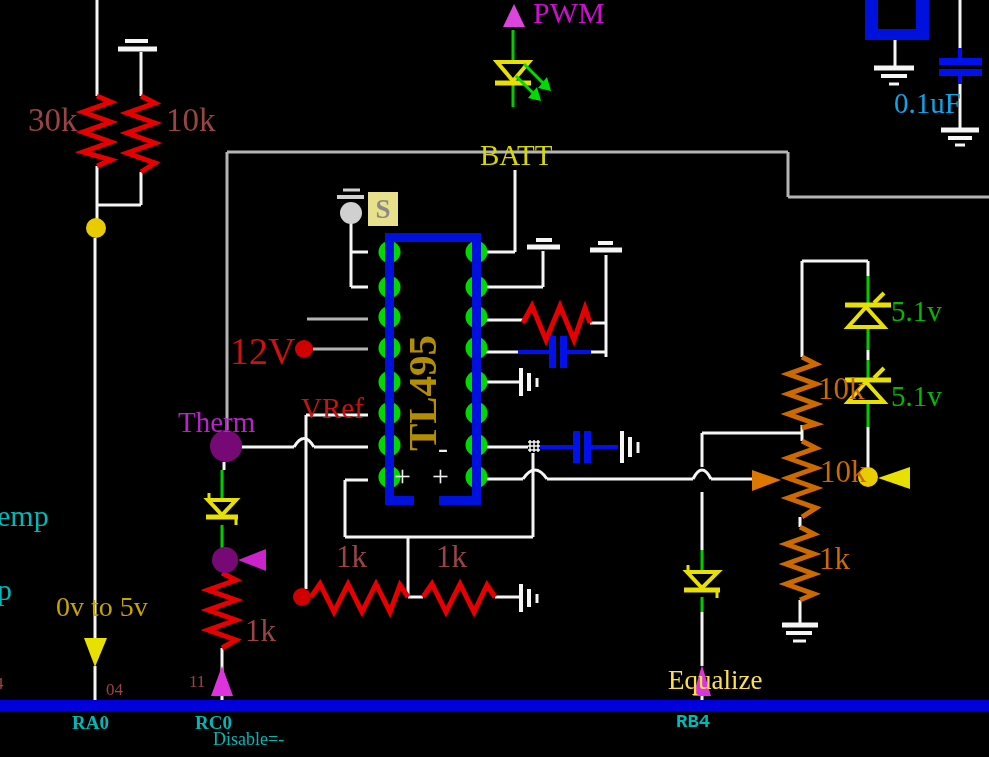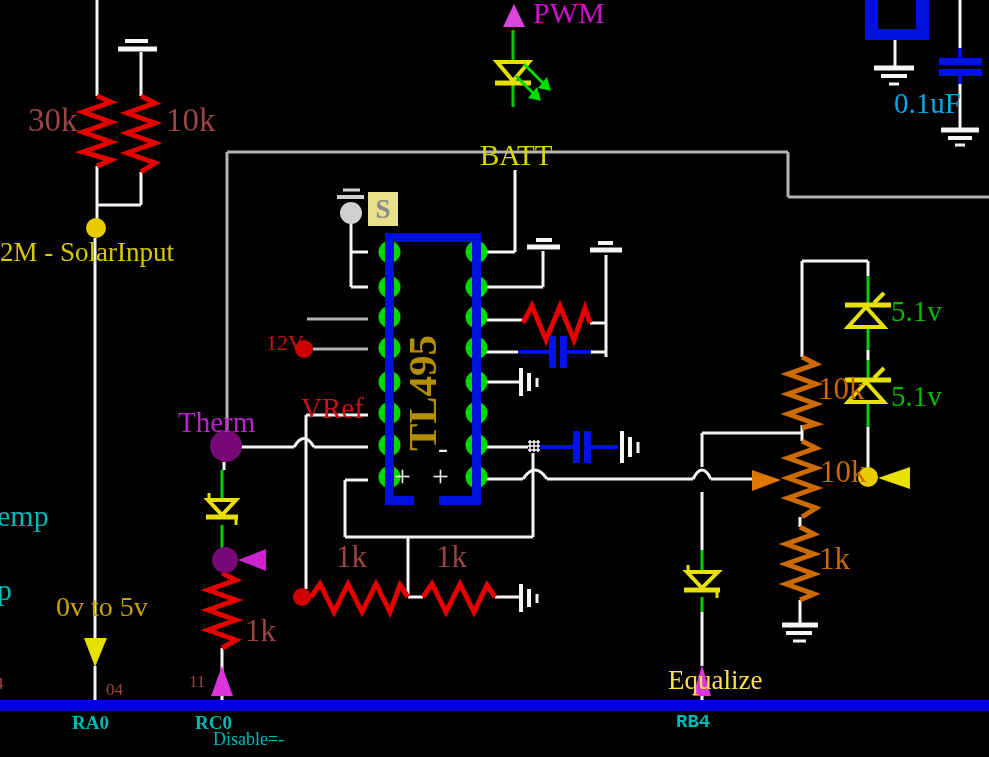--- a/index.html
+++ b/index.html
@@ -229,27 +229,26 @@
       <circle cx="351" cy="213" r="11" fill="#d0d0d0"></circle>
     </g>
 
     <g stroke="#f5f5f5" stroke-width="1.5">
       <path d="M528,442 H540 M528,446 H540 M528,450 H540 M530,440 V452 M534,440 V452 M538,440 V452"></path>
     </g>
 
     <rect x="0" y="700" width="989" height="11" fill="#0000dd"></rect>
   </svg>
 
-  <div class="lbl" style="left:0px;top:239px;font-size:27px;color:#d8c800;">2M - SolarInput</div>
   <div class="lbl" style="left:28px;top:104px;font-size:33px;color:#9a4444;">30k</div>
   <div class="lbl" style="left:166px;top:104px;font-size:33px;color:#9a4444;">10k</div>
   <div class="lbl" style="left:533px;top:-2px;font-size:30px;color:#cc11cc;">PWM</div>
   <div class="lbl" style="left:480px;top:141px;font-size:29px;color:#d8d800;">BATT</div>
   <div class="lbl" style="left:882px;top:89px;font-size:29px;color:#0ea5e9;margin-left:12px;">0.1uF</div>
-  <div class="lbl" style="left:230px;top:332px;font-size:22px;color:#cc1111;padding-left:36px;">12V</div>
+  <div class="lbl" style="left:230px;top:332px;font-size:38px;color:#cc1111;">12V</div>
   <div class="lbl" style="left:301px;top:394px;font-size:29px;color:#cc1111;">VRef</div>
   <div class="lbl" style="left:178px;top:408px;font-size:29px;color:#bb22cc;">Therm</div>
   <div class="sbox">S</div>
   <div class="lbl rot" style="left:359px;top:371px;width:130px;height:44px;font-size:41px;font-weight:bold;color:#b38f00;">TL495</div>
   <div class="lbl" style="left:394px;top:461px;font-size:30px;color:#efefef;">+</div>
   <div class="lbl" style="left:432px;top:461px;font-size:30px;color:#efefef;">+</div>
   <div class="lbl" style="left:438px;top:433px;font-size:30px;color:#efefef;">-</div>
   <div class="lbl" style="left:891px;top:297px;font-size:29px;color:#00bb00;">5.1v</div>
   <div class="lbl" style="left:891px;top:382px;font-size:29px;color:#00bb00;">5.1v</div>
   <div class="lbl" style="left:818px;top:373px;font-size:31px;color:#cc6a00;">10k</div>

